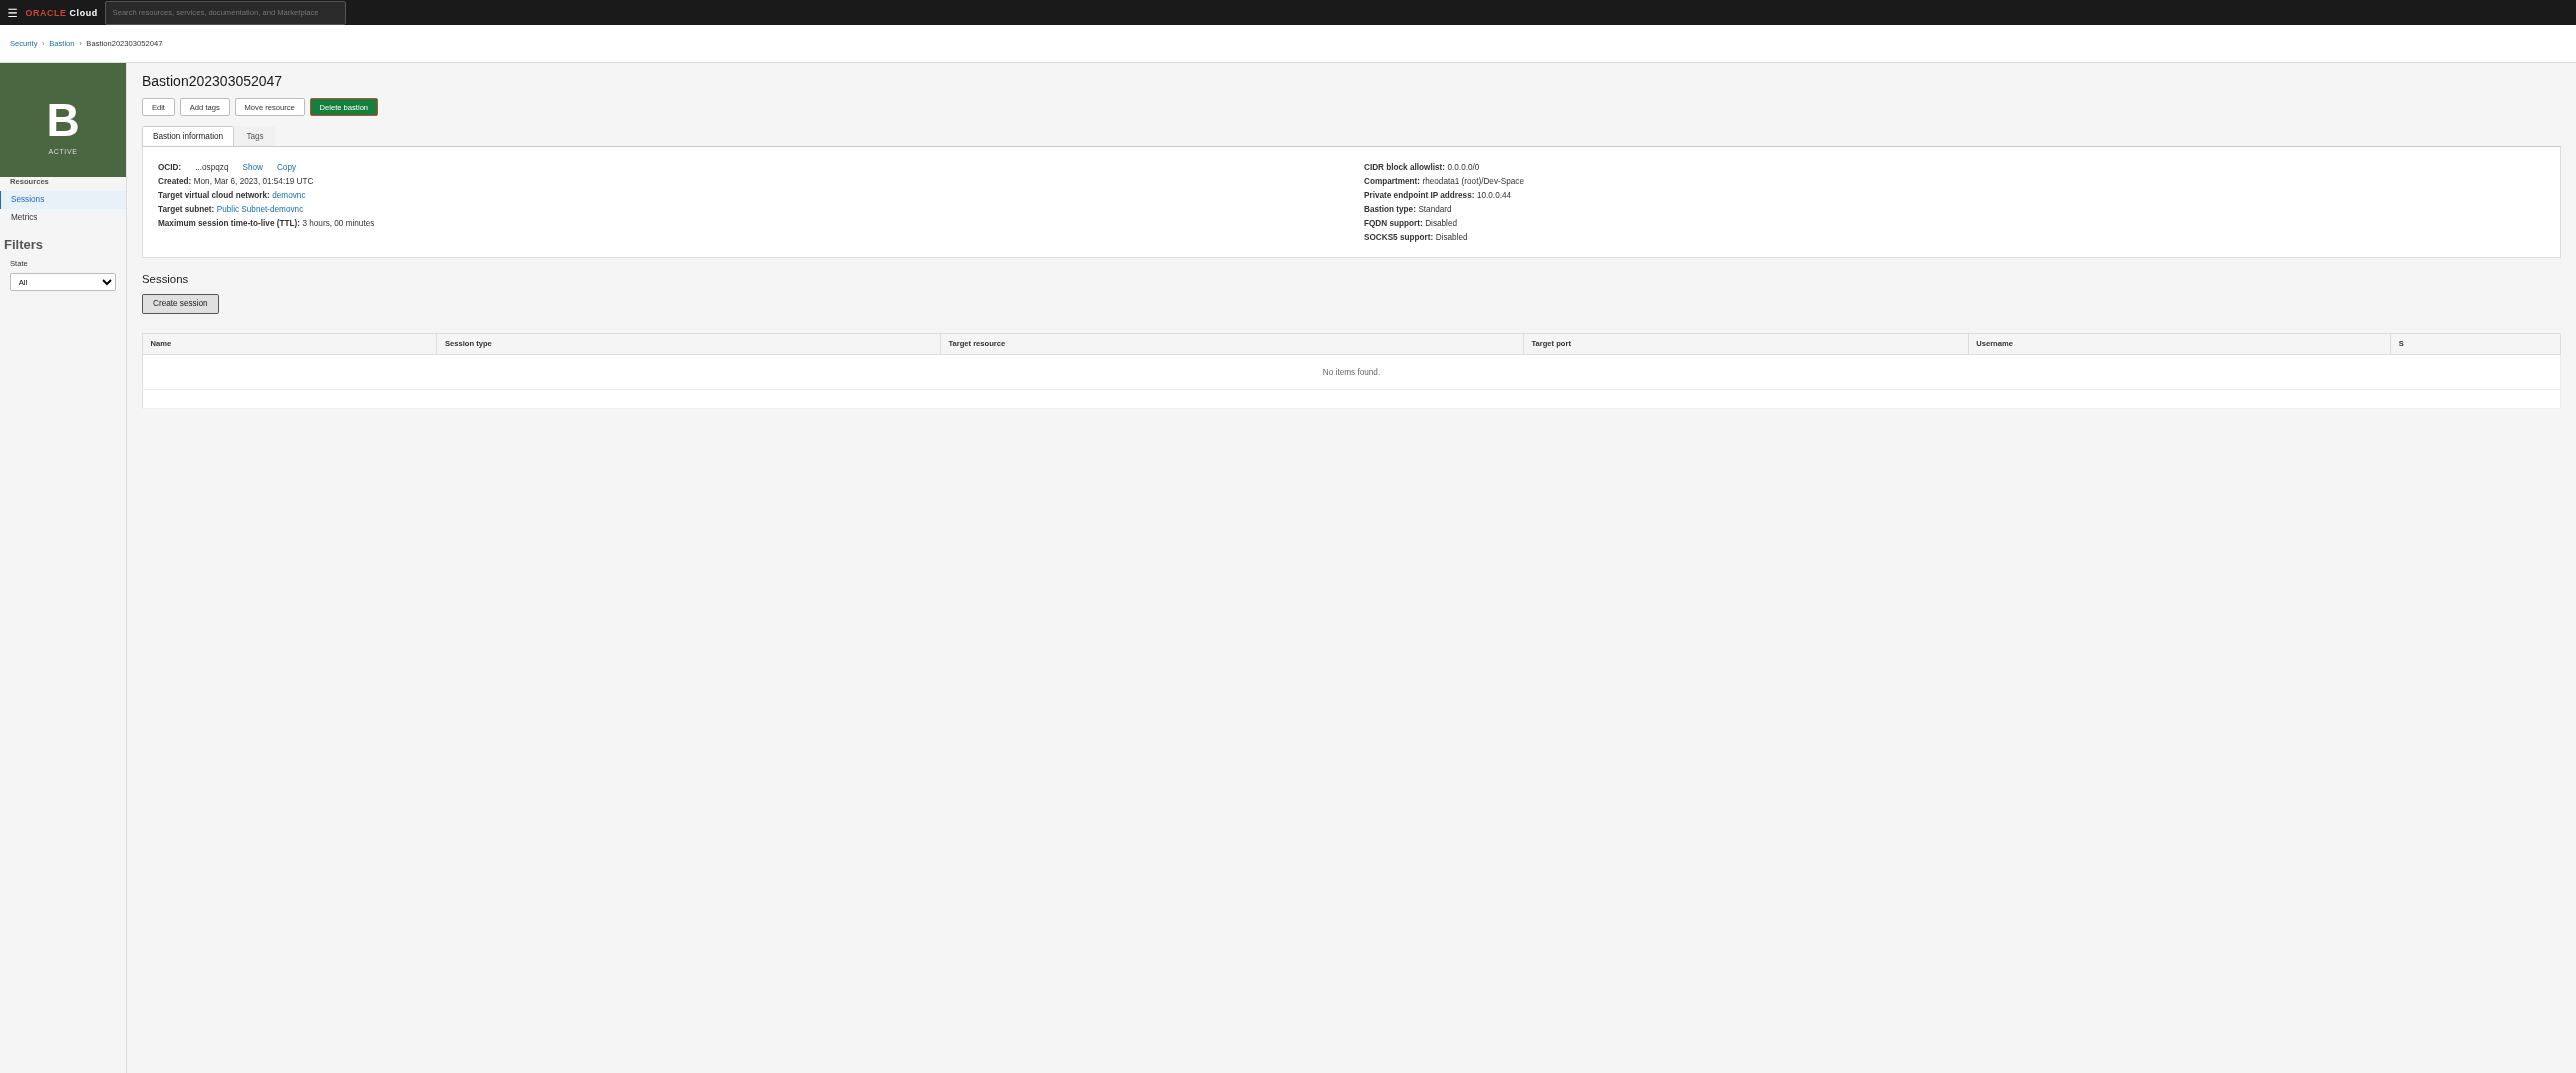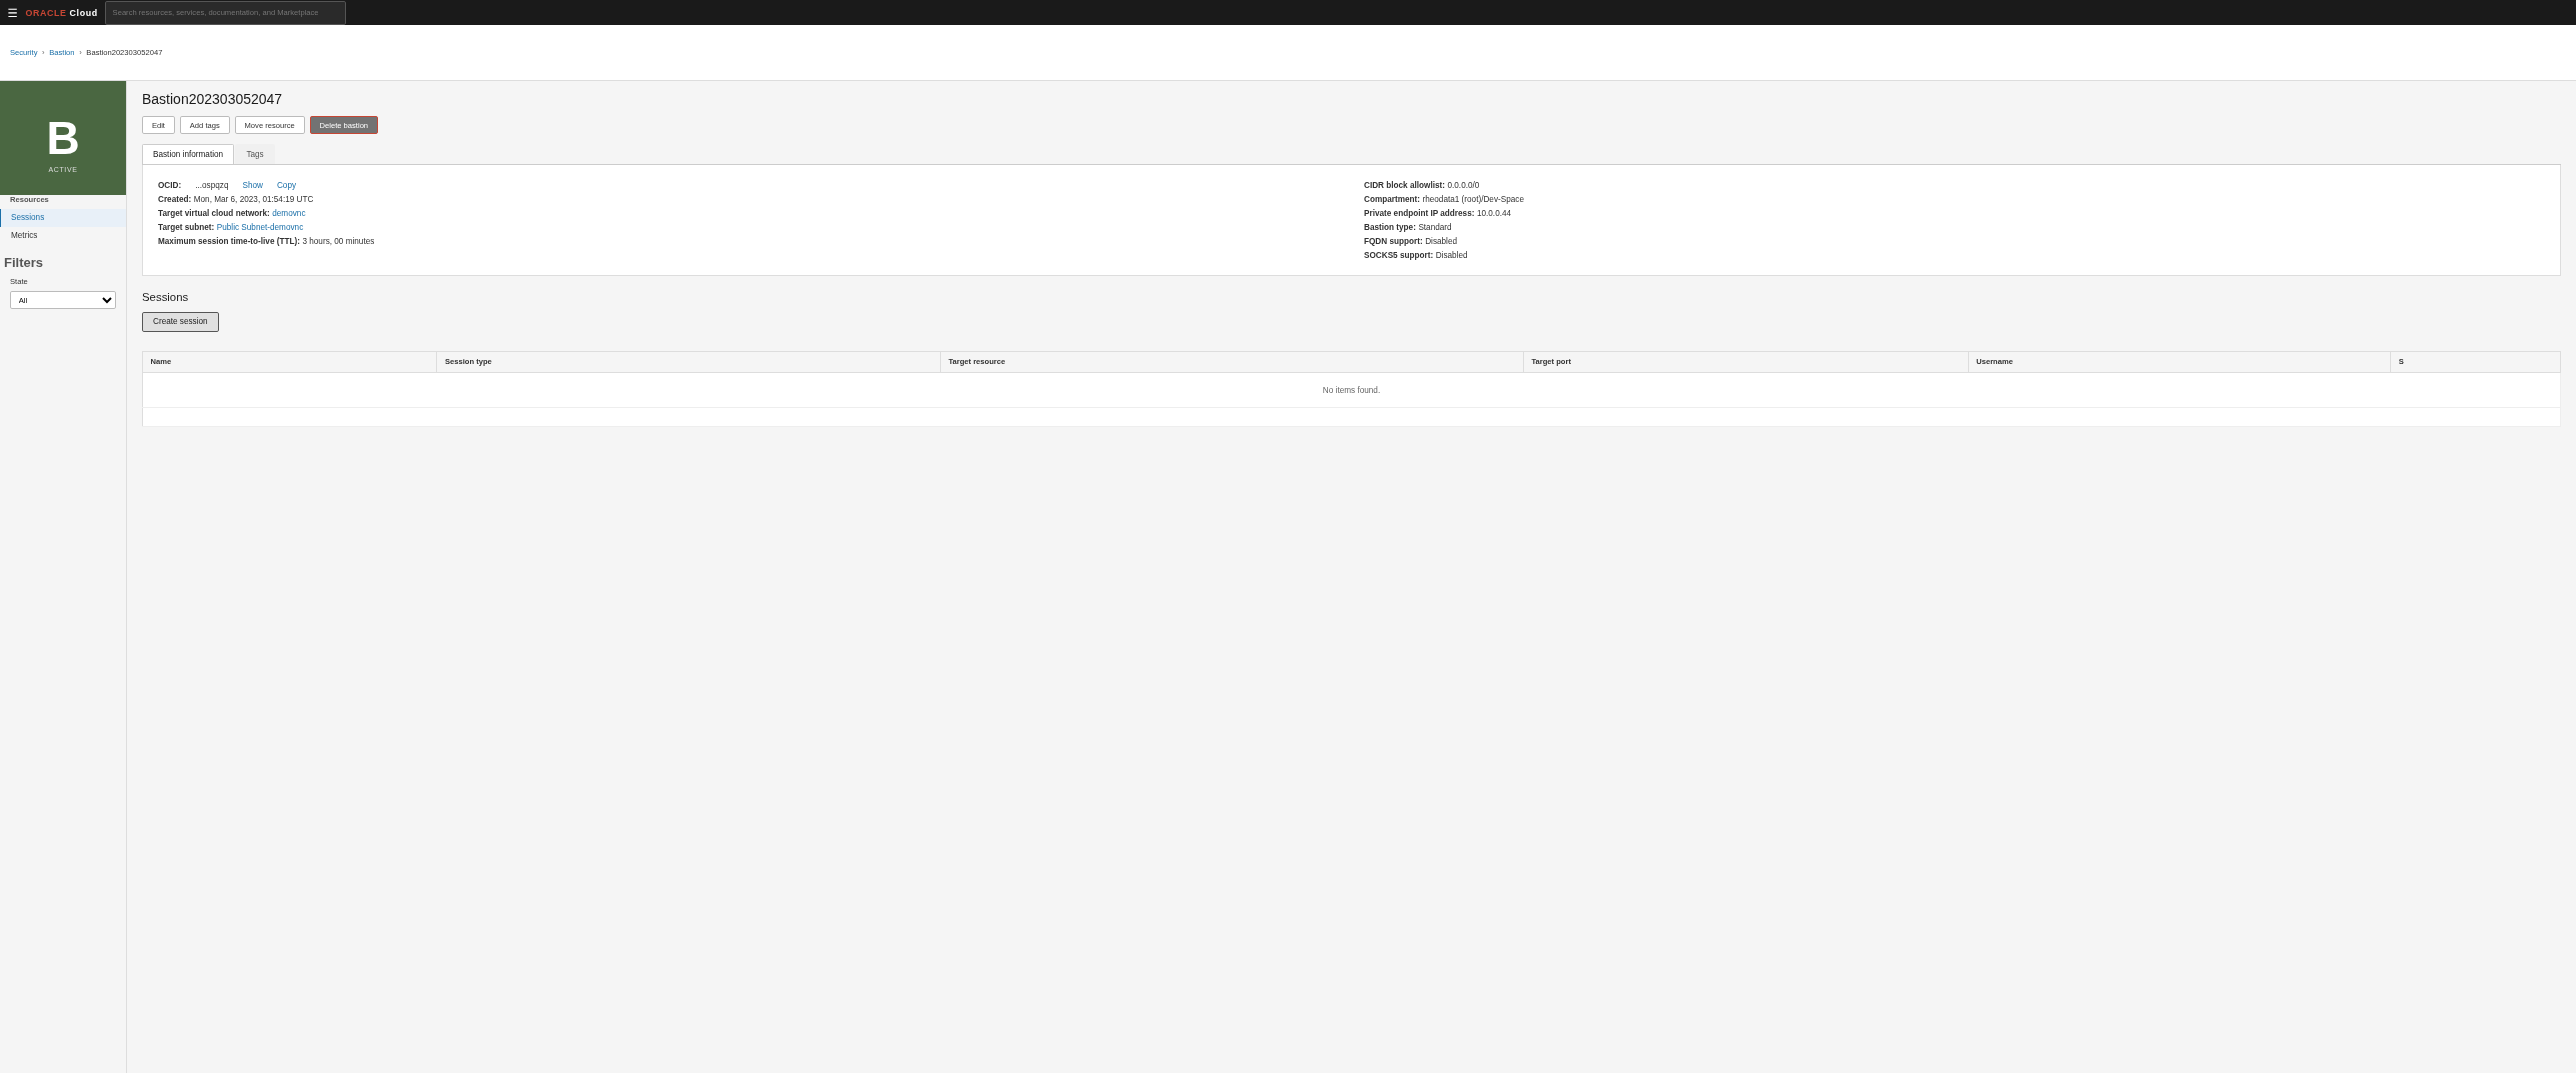--- a/index.html
+++ b/index.html
@@ -23,21 +23,21 @@
       border: 0.6px solid #555;
       border-radius: 1.9px;
       background: #2a2a2a;
       color: #ccc;
       padding: 0 6.3px;
       font-size: 7.6px;
     }
 
     
     .breadcrumb {
-      padding: 23px 10px;
+      padding: 14px 10px;
       font-size: 7.6px;
       color: #333;
       background: #fff;
       border-bottom: 0.6px solid #ddd;
     }
     .breadcrumb a { color: #1a6fa8; text-decoration: none; }
     .breadcrumb .sep { margin: 0 2.5px; color: #666; }
 
     
     .page-layout {
@@ -146,21 +146,21 @@
     .btn {
       padding: 3.8px 8.9px;
       font-size: 7.6px;
       border-radius: 1.9px;
       cursor: pointer;
       border: 0.6px solid #bbb;
       background: #fff;
       color: #333;
     }
     .btn-danger {
-      background: #737373;
+      background: #15803d;
       color: #fff;
       border-color: #c74634;
       text-align: center;
     }
 
     
     .tabs {
       display: flex;
       border-bottom: 0.6px solid #ccc;
       margin-bottom: 0;

